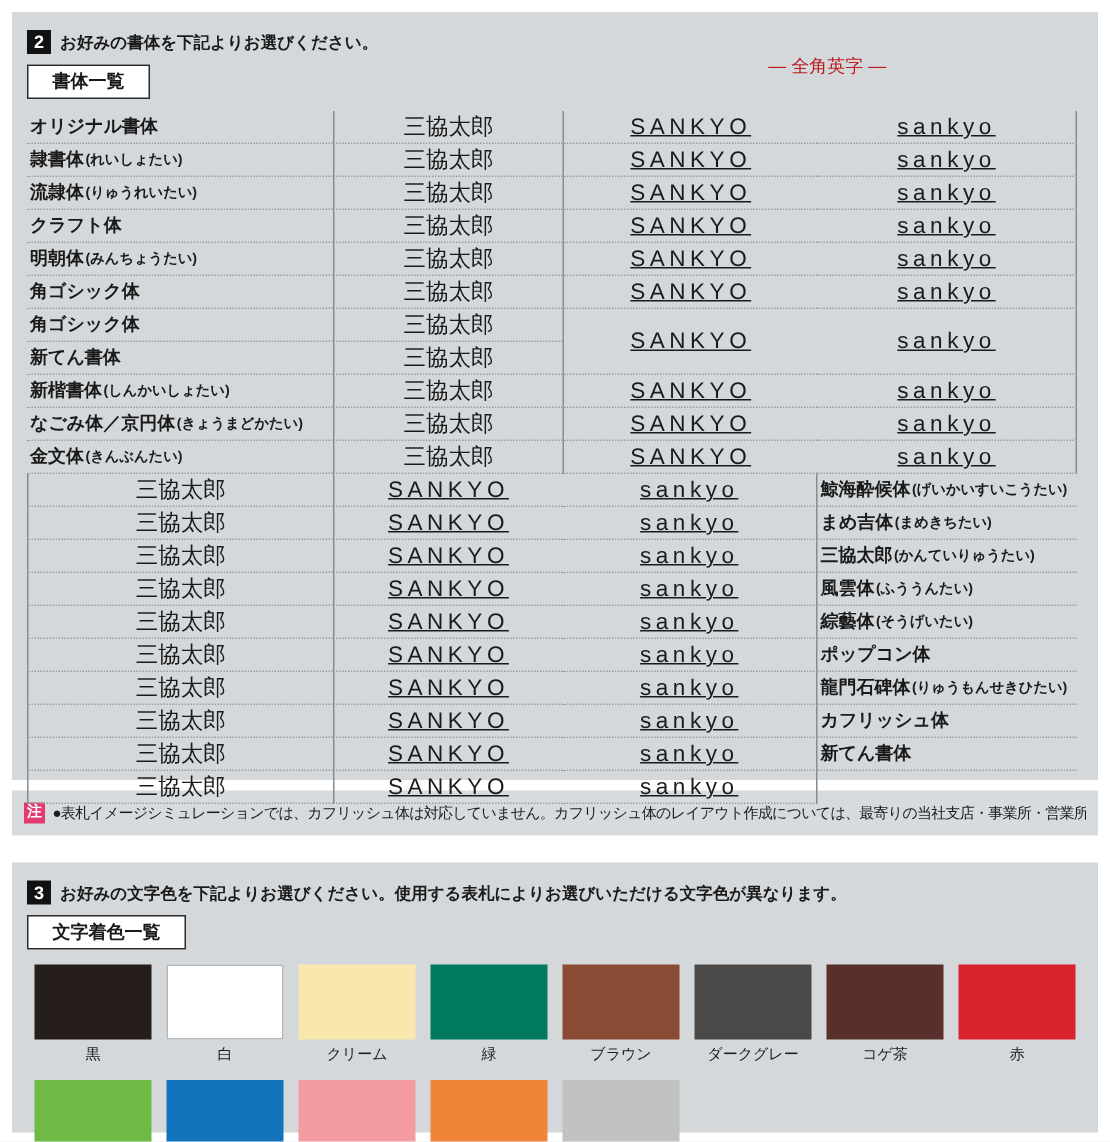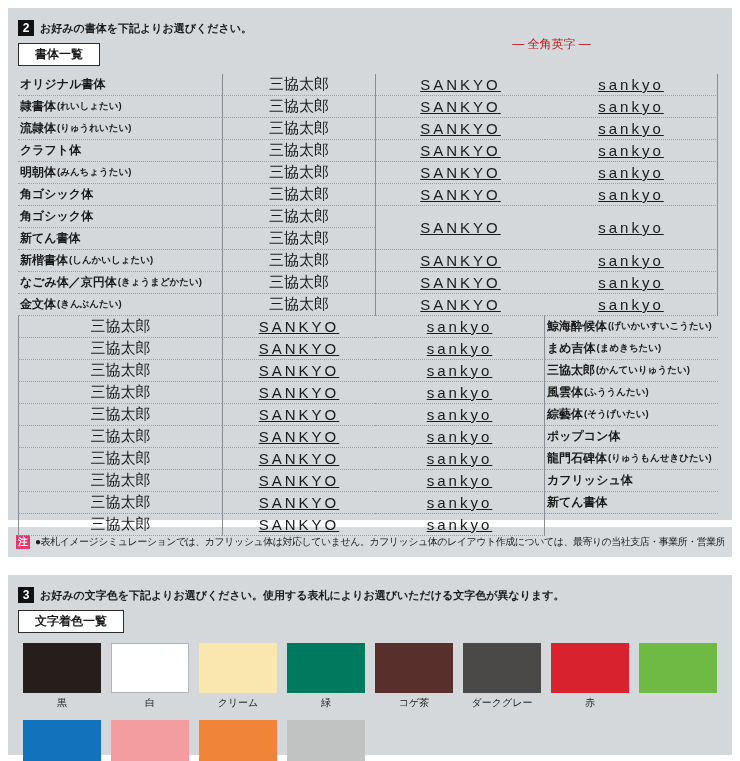--- a/index.html
+++ b/index.html
@@ -213,28 +213,32 @@
         </div>
         <div class="swatch-item">
           <div class="swatch" style="background: rgb(249, 231, 174);"></div>
           <div class="swatch-label">クリーム</div>
         </div>
         <div class="swatch-item">
           <div class="swatch" style="background: rgb(0, 122, 94);"></div>
           <div class="swatch-label">緑</div>
         </div>
         <div class="swatch-item">
+          <div class="swatch" style="background: rgb(139, 74, 51);"></div>
+          <div class="swatch-label">ブラウン</div>
+        </div>
+        <div class="swatch-item">
+          <div class="swatch" style="background: rgb(75, 73, 72);"></div>
+          <div class="swatch-label">ダークグレー</div>
+        </div>
+        <div class="swatch-item">
           <div class="swatch" style="background: rgb(88, 47, 43);"></div>
           <div class="swatch-label">コゲ茶</div>
         </div>
         <div class="swatch-item">
-          <div class="swatch" style="background: rgb(75, 73, 72);"></div>
-          <div class="swatch-label">ダークグレー</div>
-        </div>
-        <div class="swatch-item">
           <div class="swatch" style="background: rgb(216, 35, 46);"></div>
           <div class="swatch-label">赤</div>
         </div>
         <div class="swatch-item">
           <div class="swatch" style="background: rgb(110, 186, 69);"></div>
         </div>
         <div class="swatch-item">
           <div class="swatch" style="background: rgb(18, 114, 187);"></div>
         </div>
         <div class="swatch-item">

